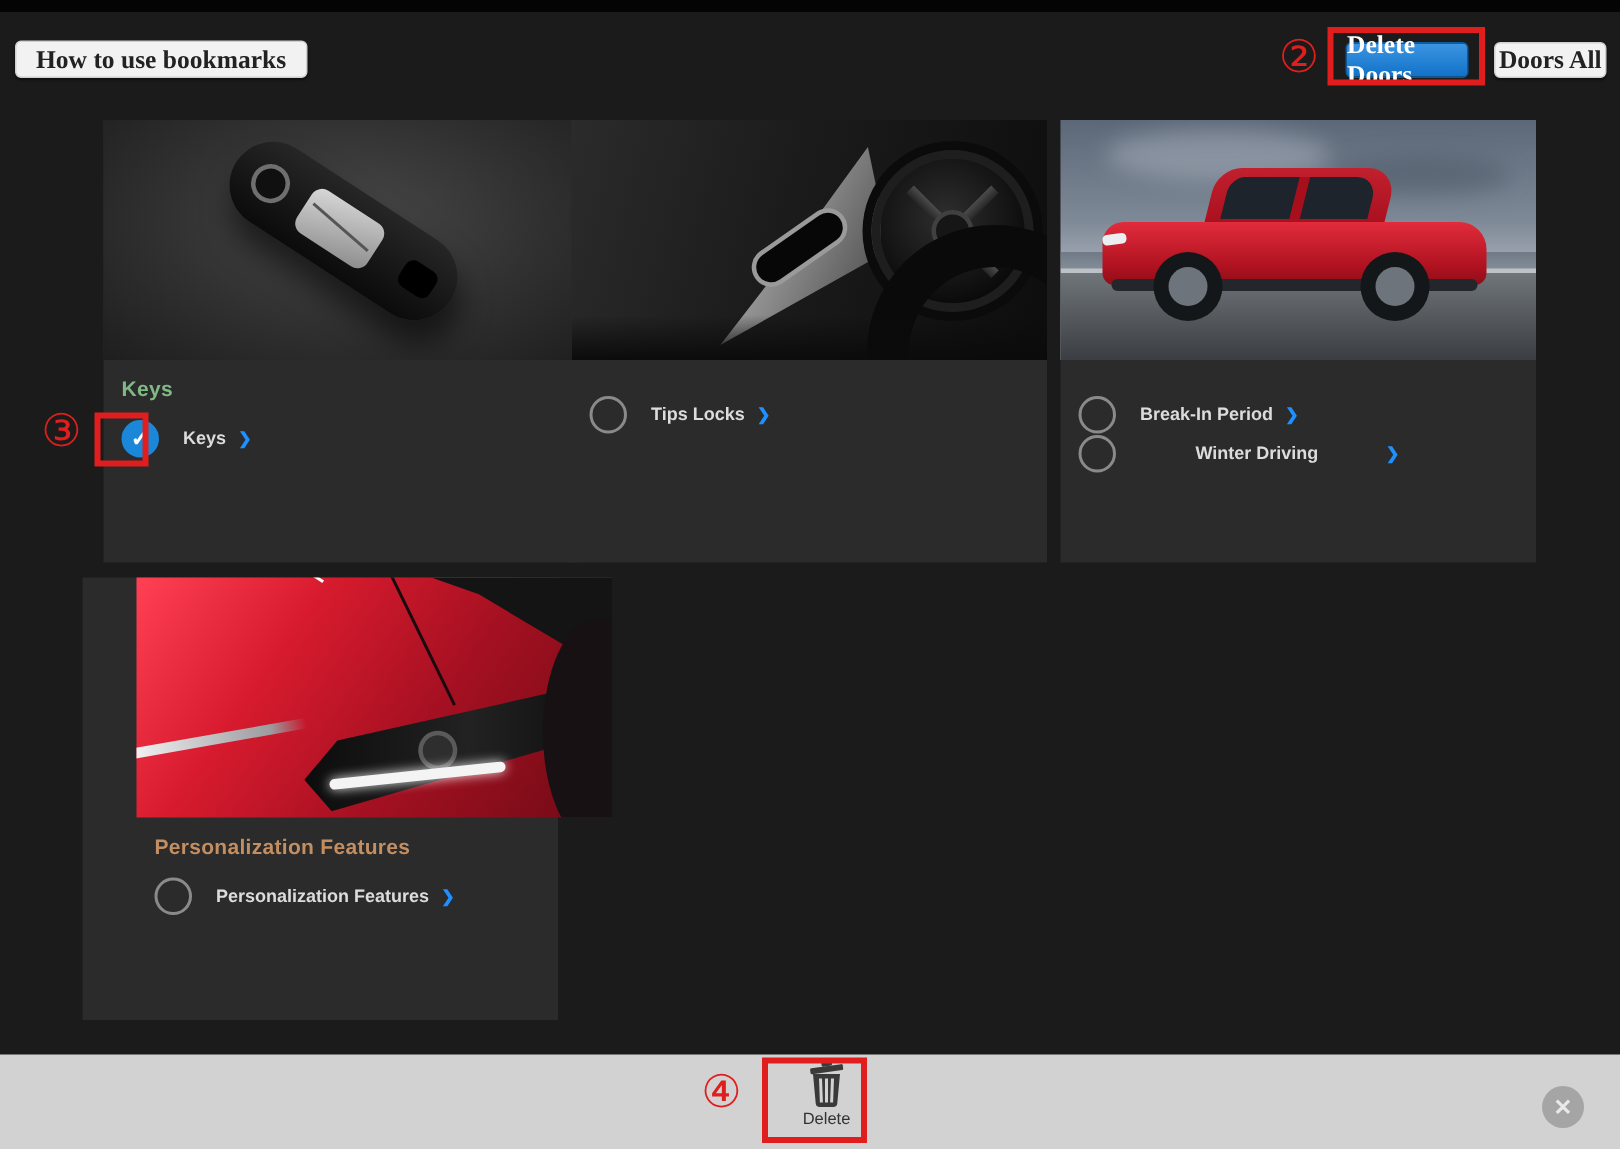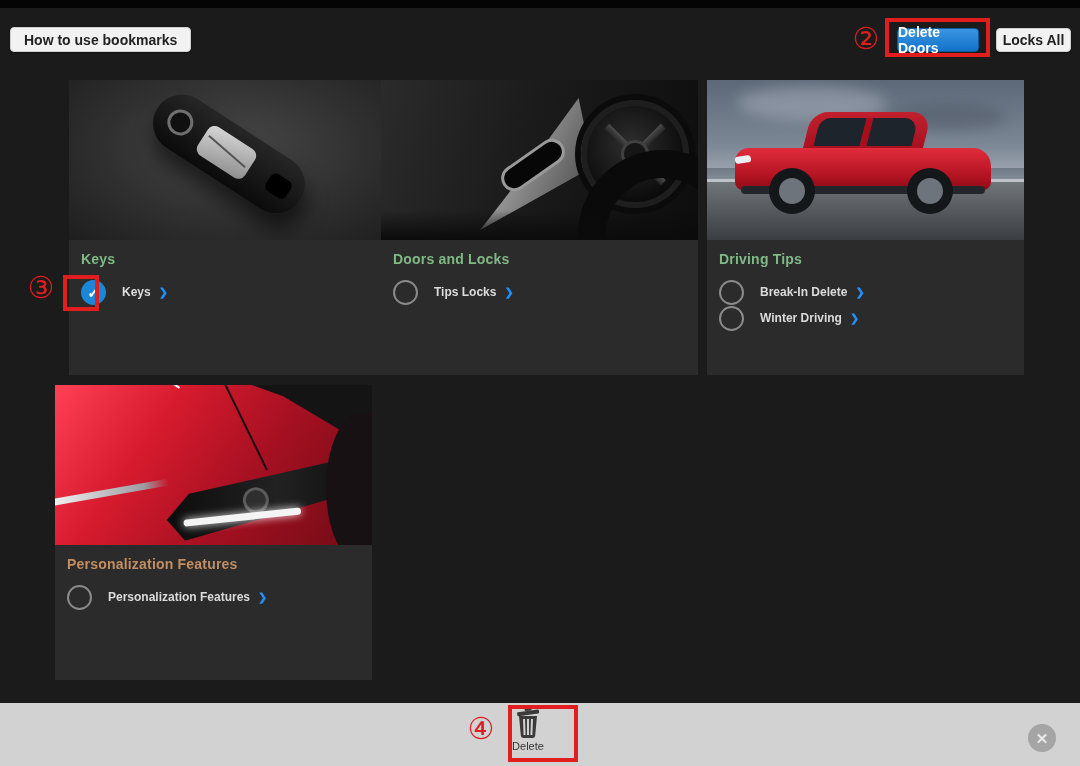--- a/index.html
+++ b/index.html
@@ -4,35 +4,35 @@
 <style>
   * { margin:0; padding:0; box-sizing:border-box; }
   html,body { width:1080px; height:766px; }
   body { font-family:"Liberation Sans", sans-serif; background:#1b1b1b; position:relative; overflow:hidden; }
 
   .screen { position:absolute; inset:0; width:1080px; height:766px; background:#1b1b1b; }
 
   .top-strip { position:absolute; left:0; top:0; width:1080px; height:8px; background:#040404; }
 
   
-  .btn { display:flex; align-items:center; justify-content:center; font-weight:bold; font-size:14px; border-radius:4px; cursor:pointer; }
+  .btn { display:flex; align-items:center; justify-content:center; font-weight:bold; font-size:17px; border-radius:4px; cursor:pointer;font-family:Liberation Serif, serif; }
   .help-btn { position:absolute; left:10px; top:27px; height:25px; padding:0 13px; background:#f2f2f2; color:#222; border:1px solid #d0d0d0; box-shadow:0 1px 2px rgba(0,0,0,0.5); }
   .delete-item-btn { position:absolute; left:897px; top:28px; width:82px; height:24px; background:linear-gradient(180deg,#3b95e2,#1272c8); color:#fff; border:1px solid #0d5a9e; }
   .delete-all-btn { position:absolute; left:996px; top:28px; width:75px; height:24px; background:#f2f2f2; color:#222; border:1px solid #cfcfcf; box-shadow:0 1px 2px rgba(0,0,0,0.5); }
 
   
   .card { position:absolute; width:317px; height:295px; background:#2b2b2b; }
   .card-img { position:relative; width:317px; height:160px; overflow:hidden; }
   .card-body { padding:11px 12px 0 12px; }
   .card-title { font-size:14px; font-weight:bold; letter-spacing:0.2px; }
   .title-green { color:#80b985; }
   .title-tan { color:#c28e62; }
   .rows { margin-top:12px; }
   .row { display:flex; align-items:center; height:26px; cursor:pointer; }
-  .row + .row { margin-top:0px; }
+  .row + .row { margin-top:0px;gap:37px; }
   .cb { width:25px; height:25px; border-radius:50%; border:2px solid #8a8a8a; flex:0 0 25px; display:flex; align-items:center; justify-content:center; cursor:pointer; }
   .cb .glyph { display:none; color:#fff; font-size:15px; font-weight:bold; line-height:1; }
   .cb.checked { background:#1b87d9; border-color:#1b87d9; }
   .cb.checked .glyph { display:block; }
   .row-label { margin-left:16px; font-size:12px; font-weight:bold; color:#dcdcdc; }
   .chev { margin-left:8px; font-size:11px; font-weight:bold; color:#1e90ff; }
 
   
   .img-keys { background:radial-gradient(ellipse at 52% 42%, #484848 0%, #303030 55%, #1e1e1e 100%); }
   .fob { position:absolute; left:75px; top:45px; width:170px; height:58px; border-radius:29px;
@@ -87,21 +87,21 @@
   .chrome-strip { position:absolute; left:-6px; top:104px; width:120px; height:7px; background:linear-gradient(90deg,#f5f5f5,#9b9ba0 80%,transparent); transform:rotate(-10deg); }
   .lamp { position:absolute; left:110px; top:88px; width:185px; height:56px; transform:rotate(-9deg); }
   .lamp-housing { position:absolute; inset:0; background:linear-gradient(100deg,#0b0b0b 0%,#222 60%,#101010 100%); clip-path:polygon(0 58%, 14% 18%, 100% 0, 100% 62%, 8% 100%); }
   .lamp-lens { position:absolute; left:78px; top:14px; width:26px; height:26px; border-radius:50%; background:#2e2e2e; border:3px solid #5a5a5a; }
   .lamp-led { position:absolute; left:16px; top:38px; width:118px; height:7px; border-radius:4px; background:#f4f4f4; box-shadow:0 0 8px rgba(255,255,255,0.9); transform:rotate(3deg); }
   .lamp-amber { position:absolute; right:6px; top:16px; width:9px; height:22px; background:#c87a2a; border-radius:2px; }
   .pers-arch { position:absolute; right:-24px; top:28px; width:70px; height:150px; border-radius:50% 0 0 50%; background:#181114; }
 
   
   .bottom-bar { position:absolute; left:0; top:703px; width:1080px; height:63px; background:#d2d2d2; }
-  .delete-tool { position:absolute; left:498px; top:707px; width:60px; text-align:center; cursor:pointer; }
+  .delete-tool { position:absolute; left:521px; top:707px; width:60px; text-align:center; cursor:pointer; }
   .delete-tool svg { display:block; margin:0 auto; }
   .delete-tool-label { font-size:11px; color:#333; margin-top:1px; }
   .close-btn { position:absolute; left:1028px; top:724px; width:28px; height:28px; border-radius:50%; background:#a5a5a5; display:flex; align-items:center; justify-content:center; cursor:pointer; }
   .close-btn span { color:#e9e9e9; font-size:15px; font-weight:bold; line-height:1; }
 
   
   .ann-box { position:absolute; border:4px solid #e01e1e; pointer-events:none; }
   .ann-num { position:absolute; color:#e01e1e; font-size:30px; line-height:30px; width:32px; text-align:center; pointer-events:none; font-weight:normal; }
   .box-2 { left:885px; top:18px; width:105px; height:39px; }
   .num-2 { left:850px; top:24px; }
@@ -112,21 +112,21 @@
 </style>
 </head>
 <body>
 
 <div class="screen">
 
   <div class="top-strip"></div>
 
   <div class="btn help-btn">How to use bookmarks</div>
   <div class="btn delete-item-btn">Delete Doors</div>
-  <div class="btn delete-all-btn">Locks All</div>
+  <div class="btn delete-all-btn">Doors All</div>
 
   <div class="card" style="left:69px; top:80px;">
     <div class="card-img img-keys">
       <div class="fob">
         <div class="fob-badge"></div>
           <div class="fob-panel"></div>
           <div class="fob-hole"></div>
       </div>
     </div>
     <div class="card-body">
@@ -149,21 +149,20 @@
       <div class="handle"></div>
       <div class="vent">
         <div class="spoke s1"></div>
           <div class="spoke s2"></div>
           <div class="knob"></div>
       </div>
       <div class="wheel-arc"></div>
       <div class="doors-shade"></div>
     </div>
     <div class="card-body">
-      <div class="card-title title-green">Doors and Locks</div>
       <div class="rows">
         <div class="row">
           <div class="cb"></div>
           <span class="row-label">Tips Locks</span>
           <span class="chev">❯</span>
         </div>
       </div>
     </div>
   </div>
 
@@ -179,37 +178,36 @@
           <div class="car-window"></div>
           <div class="car-pillar"></div>
         <div class="car-body"></div>
           <div class="car-skirt"></div>
         <div class="wheel w1"></div>
           <div class="wheel w2"></div>
         <div class="headlamp"></div>
       </div>
     </div>
     <div class="card-body">
-      <div class="card-title title-green">Driving Tips</div>
-      <div class="rows">
-        <div class="row">
-          <div class="cb"></div>
-          <span class="row-label">Break-In Delete</span>
+      <div class="rows">
+        <div class="row">
+          <div class="cb"></div>
+          <span class="row-label">Break-In Period</span>
           <span class="chev">❯</span>
         </div>
         <div class="row">
           <div class="cb"></div>
           <span class="row-label">Winter Driving</span>
           <span class="chev">❯</span>
         </div>
       </div>
     </div>
   </div>
 
-  <div class="card" style="left:55px; top:385px;">
+  <div class="card" style="left:55px; top:385px;padding-left:36px;">
     <div class="card-img img-pers">
       <div class="pers-dark-tr"></div>
       <div class="hood-line"></div>
       <div class="crease"></div>
       <div class="chrome-strip"></div>
       <div class="lamp">
         <div class="lamp-housing"></div>
           <div class="lamp-lens"></div>
           <div class="lamp-led"></div>
           <div class="lamp-amber"></div>

